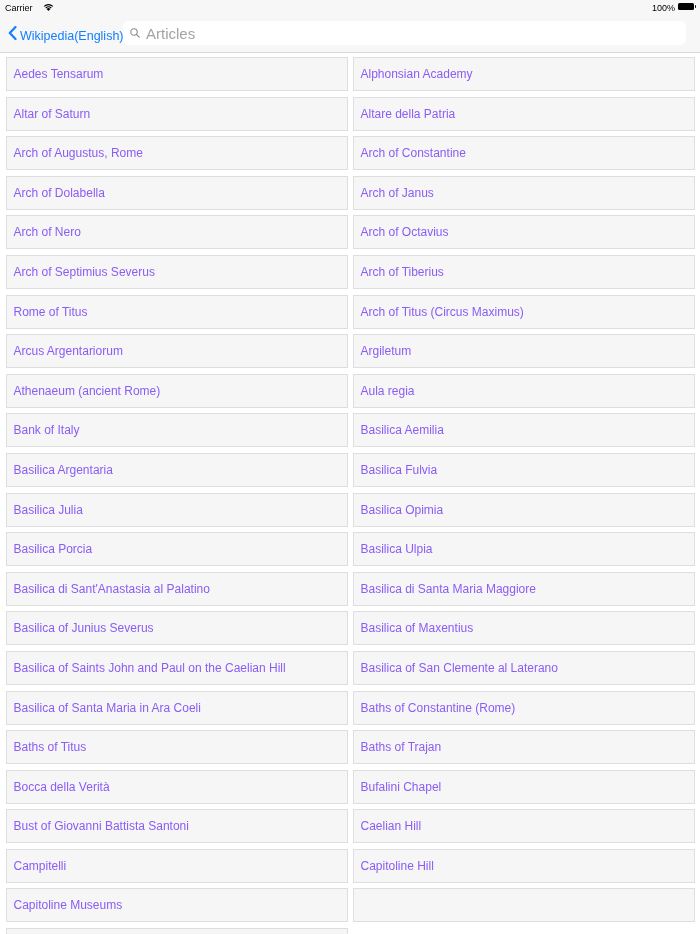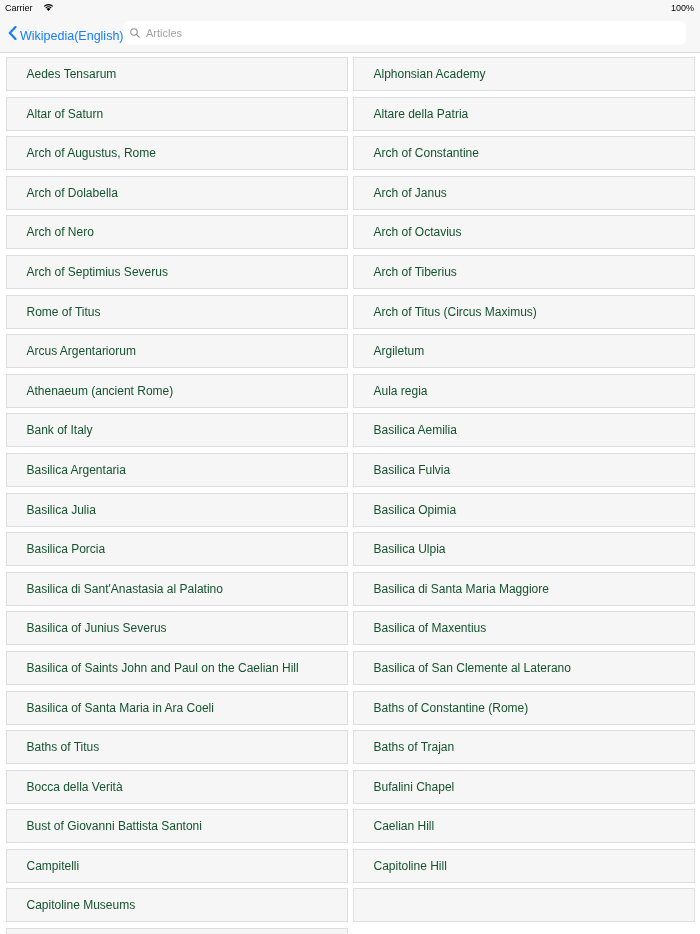--- a/index.html
+++ b/index.html
@@ -1,31 +1,31 @@
 <!DOCTYPE html>
 <html><head>
 <meta charset="utf-8">
 <style>
   * { box-sizing: border-box; margin: 0; padding: 0; }
   html, body { width: 700px; height: 934px; overflow: hidden; background: #ffffff; font-family: "Liberation Sans", sans-serif; }
   .status-bar { position: absolute; left: 0; top: 0; width: 700px; height: 16px; background: #f7f7f7; font-size: 9px; color: #000; }
   .status-left { position: absolute; left: 5px; top: 3px; display: flex; align-items: center; gap: 10px; }
   .status-time { position: absolute; left: 0; right: 0; top: 3px; text-align: center; font-weight: bold; margin-top: 22px; }
-  .status-right { position: absolute; right: 6px; top: 3px; display: flex; align-items: flex-start; gap: 3px; flex-direction: column; }
+  .status-right { position: absolute; right: 6px; top: 3px; display: flex; align-items: flex-start; gap: 3px; }
   .battery { width: 16px; height: 7px; background: #000; border-radius: 1.5px; position: relative; }
   .battery::after { content: ""; position: absolute; right: -2px; top: 2px; width: 1.5px; height: 3px; background: #000; border-radius: 0 1px 1px 0; }
   .nav-bar { position: absolute; left: 0; top: 16px; width: 700px; height: 37px; background: #f7f7f7; border-bottom: 1px solid #d9d9d9; }
   .back-button { position: absolute; left: 8px; top: 7px; display: flex; align-items: flex-end; color: #147efb; font-size: 12.5px; cursor: pointer; height: 20px; }
   .back-button svg { margin-right: 3px; }
   .search-field { position: absolute; left: 123px; top: 5px; width: 563px; height: 24px; background: #ffffff; border-radius: 6px; display: flex; align-items: center; padding-left: 7px; }
   .search-field svg { margin-right: 6px; }
-  .search-input { border: none; outline: none; background: transparent; font-family: "Liberation Sans", sans-serif; font-size: 11px; color: #000; width: 100%; }
+  .search-input { border: none; outline: none; background: transparent; font-family: "Liberation Sans", sans-serif; font-size: 15px; color: #000; width: 100%; }
   .search-input::placeholder { color: #a3a3a8; }
   .grid { position: absolute; left: 0; top: 57px; width: 700px; display: grid; grid-template-columns: 342px 342px; column-gap: 5px; row-gap: 5.6px; padding-left: 5.5px; }
-  .cell { height: 34px; background: #f6f6f6; border: 1px solid #dedede; display: flex; align-items: center; padding-left: 20px; font-size: 12px; color: #14532d; white-space: nowrap; overflow: hidden; cursor: pointer; }
+  .cell { height: 34px; background: #f6f6f6; border: 1px solid #dedede; display: flex; align-items: center; padding-left: 7px; font-size: 12px; color: #8b5cf6; white-space: nowrap; overflow: hidden; cursor: pointer; }
 </style>
 </head>
 <body>
 
 <div class="status-bar">
   <div class="status-left">
     <span>Carrier</span>
     <span>
       <svg width="11" height="8" viewBox="0 0 11 8">
           <path d="M5.5 8 L3.6 5.9 A2.8 2.8 0 0 1 7.4 5.9 Z" fill="#000"></path>

